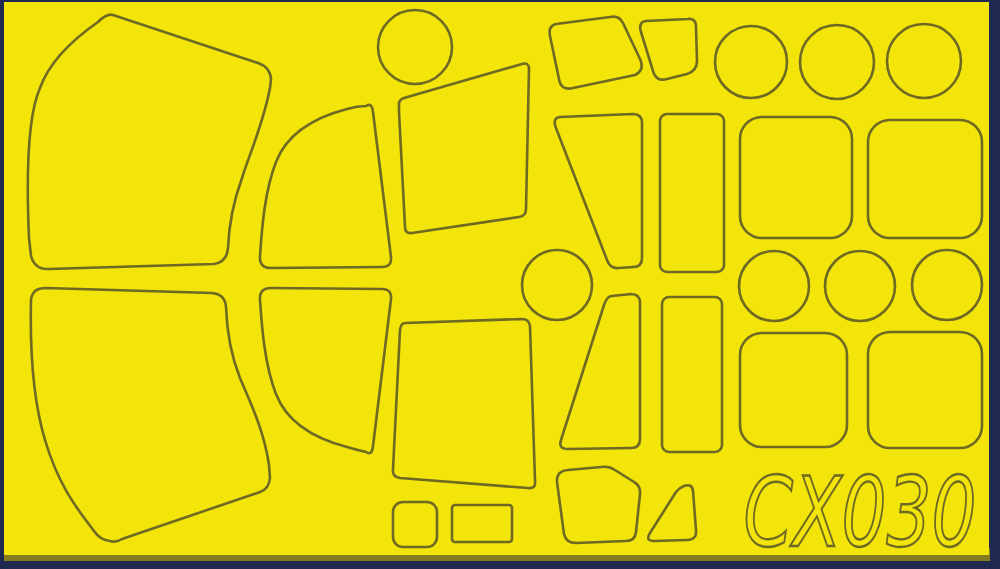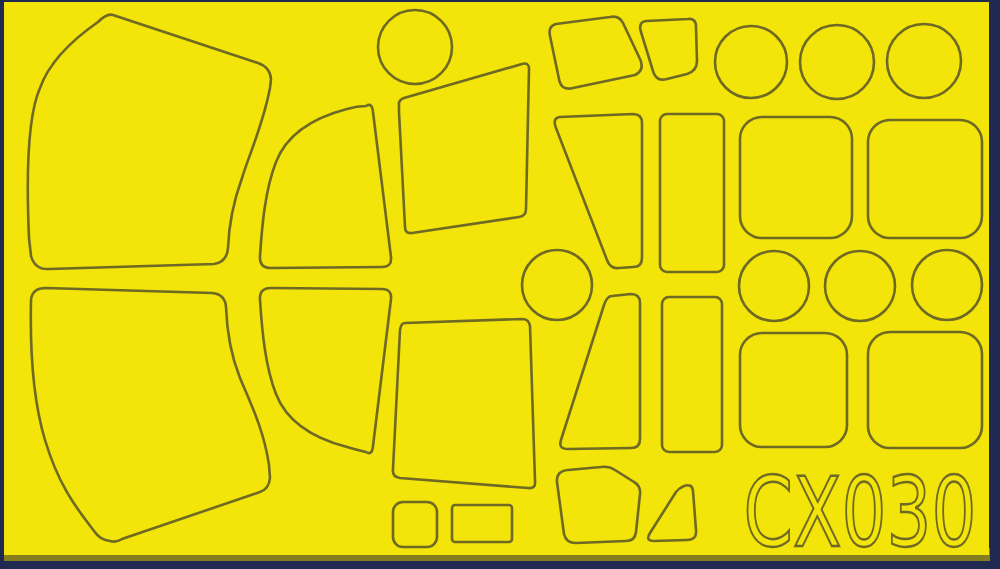--- a/index.html
+++ b/index.html
@@ -1,20 +1,20 @@
 <!DOCTYPE html>
 <html><head>
 <meta charset="utf-8">
 <style>
   html, body { margin: 0; padding: 0; }
   body {
     width: 1000px; height: 569px; overflow: hidden;
     font-family: "DejaVu Sans", sans-serif;
   }
-  .sheet-wrap { position: relative; width: 1000px; height: 569px; }
+  .sheet-wrap { position: relative; width: 1000px; height: 569px; font-style: italic; }
   svg { display: block; }
   text[data-name="product-code-text"] {
     font-family: "DejaVu Sans", sans-serif;
     font-weight: 400;
   }
 </style>
 </head>
 <body style="background: rgb(32, 42, 80);">
 
 <div class="sheet-wrap" data-name="mask-sheet-scan">

